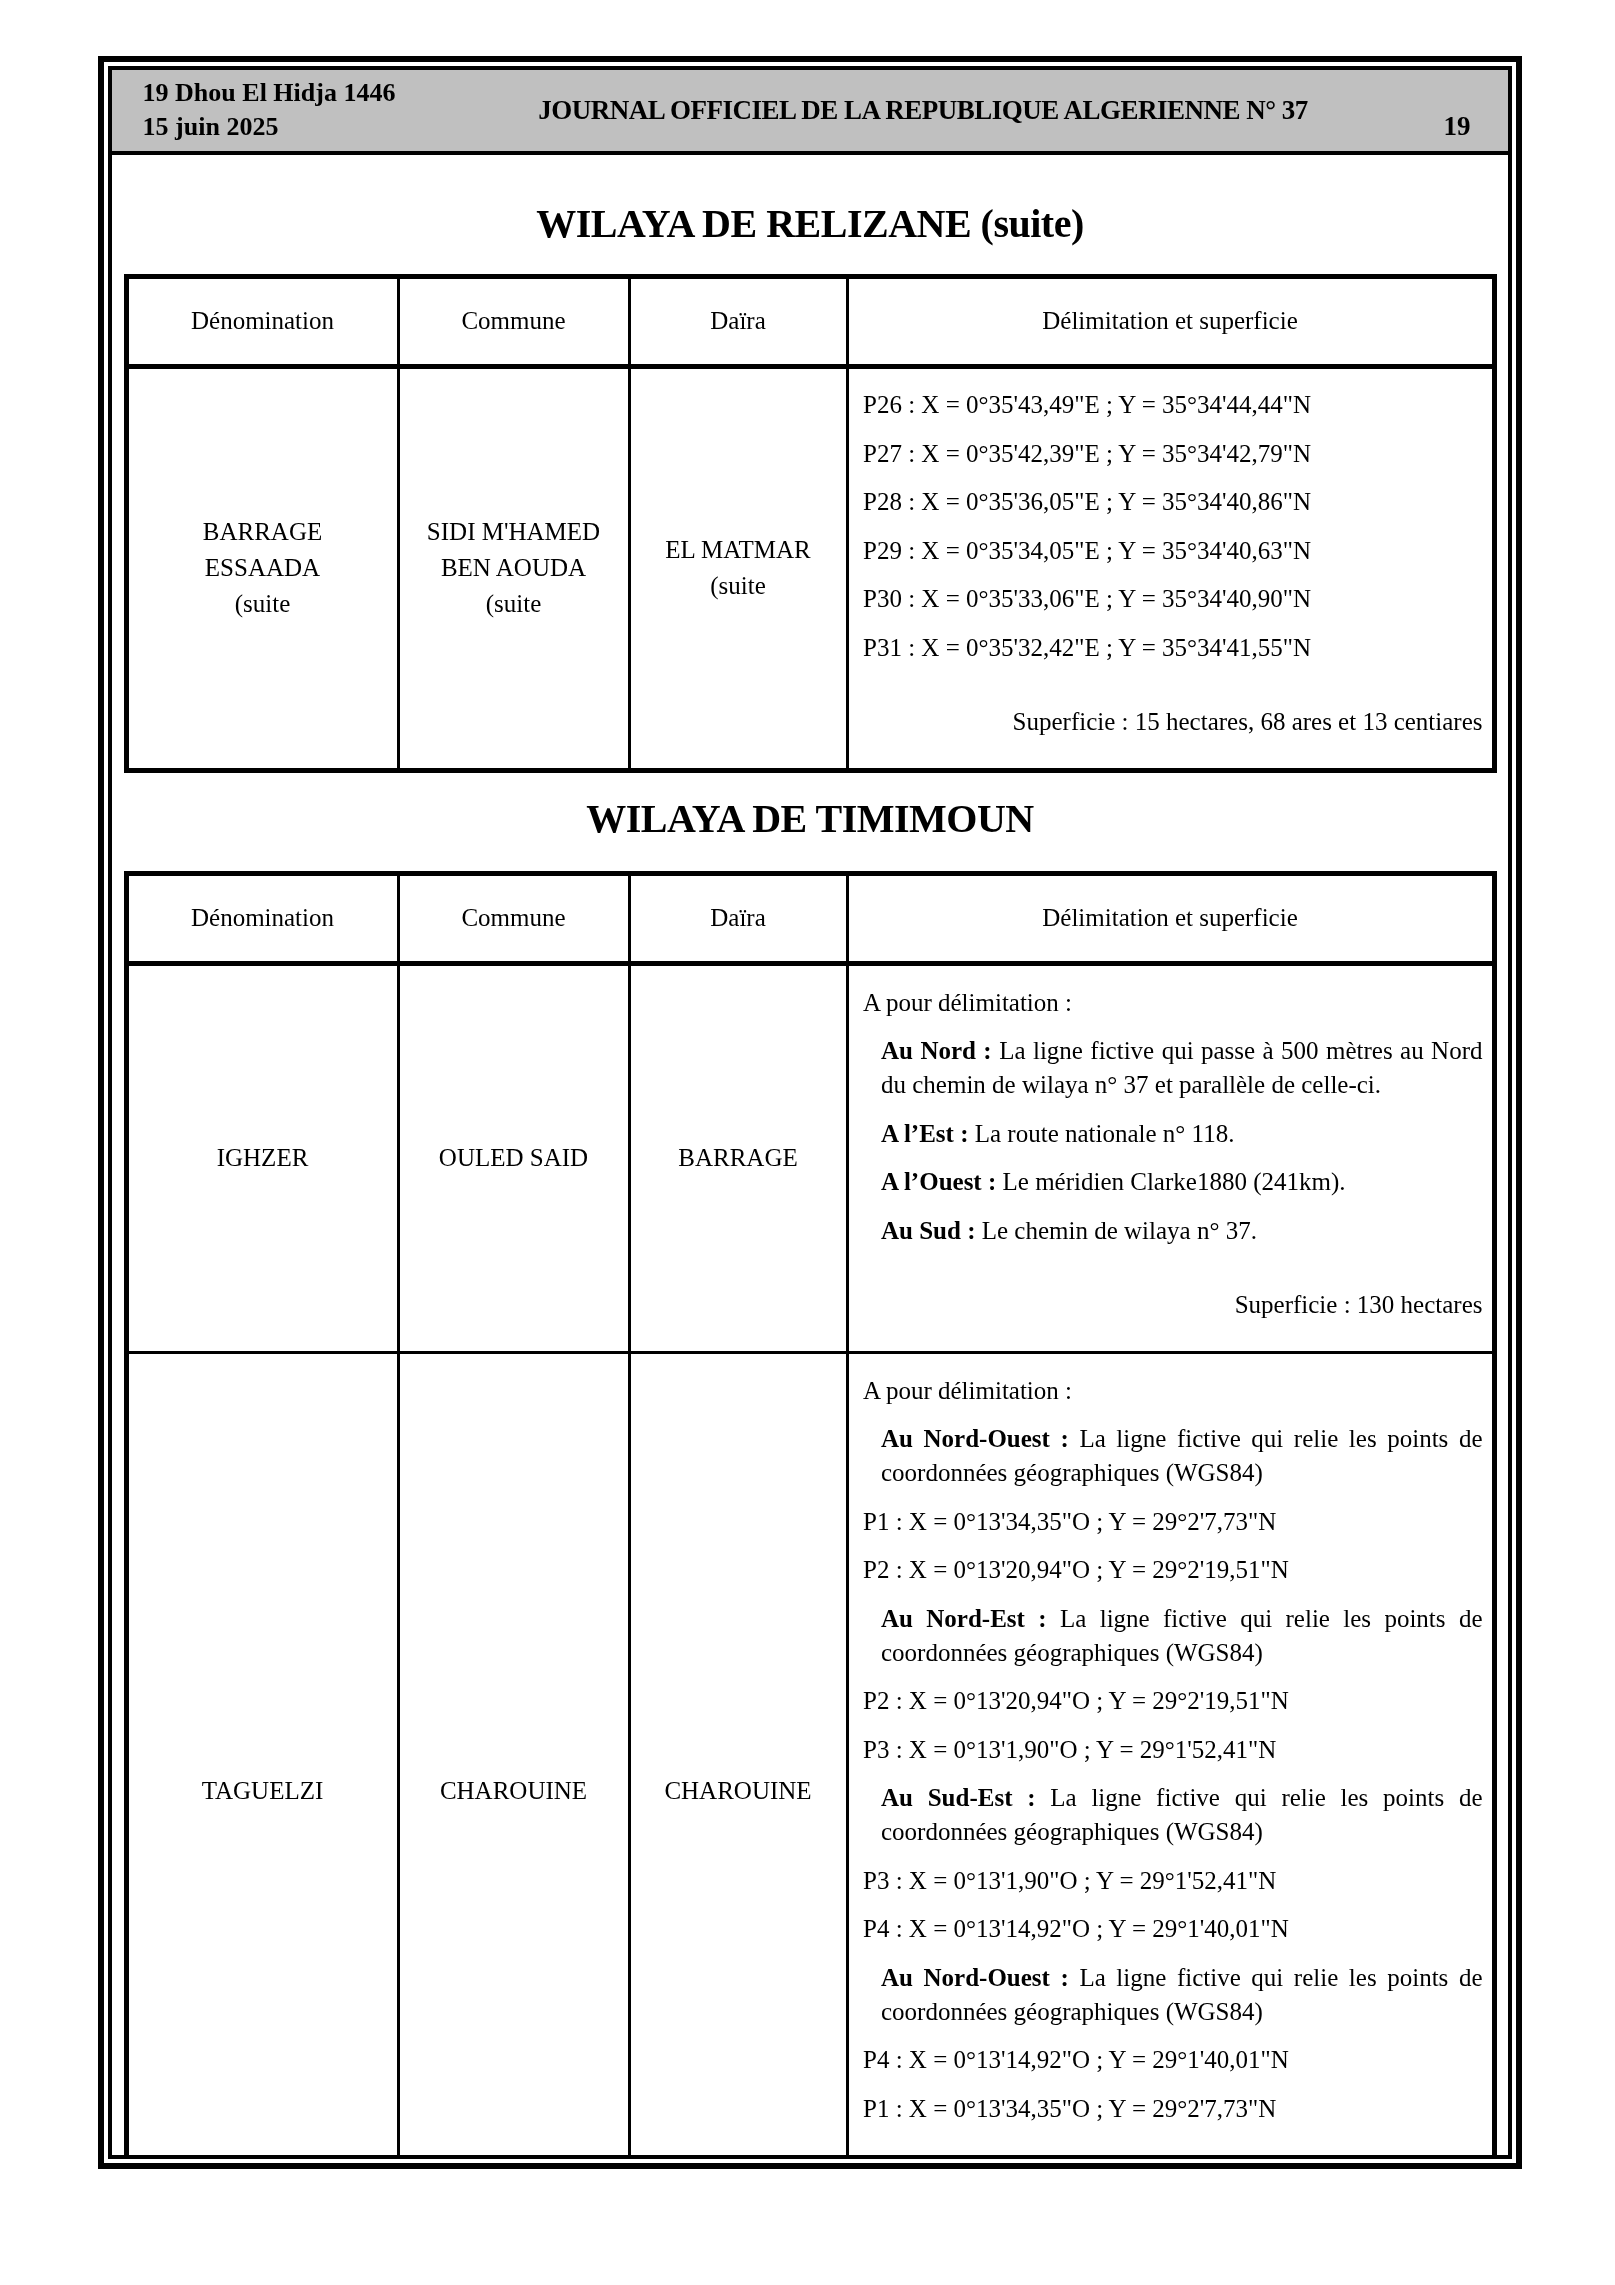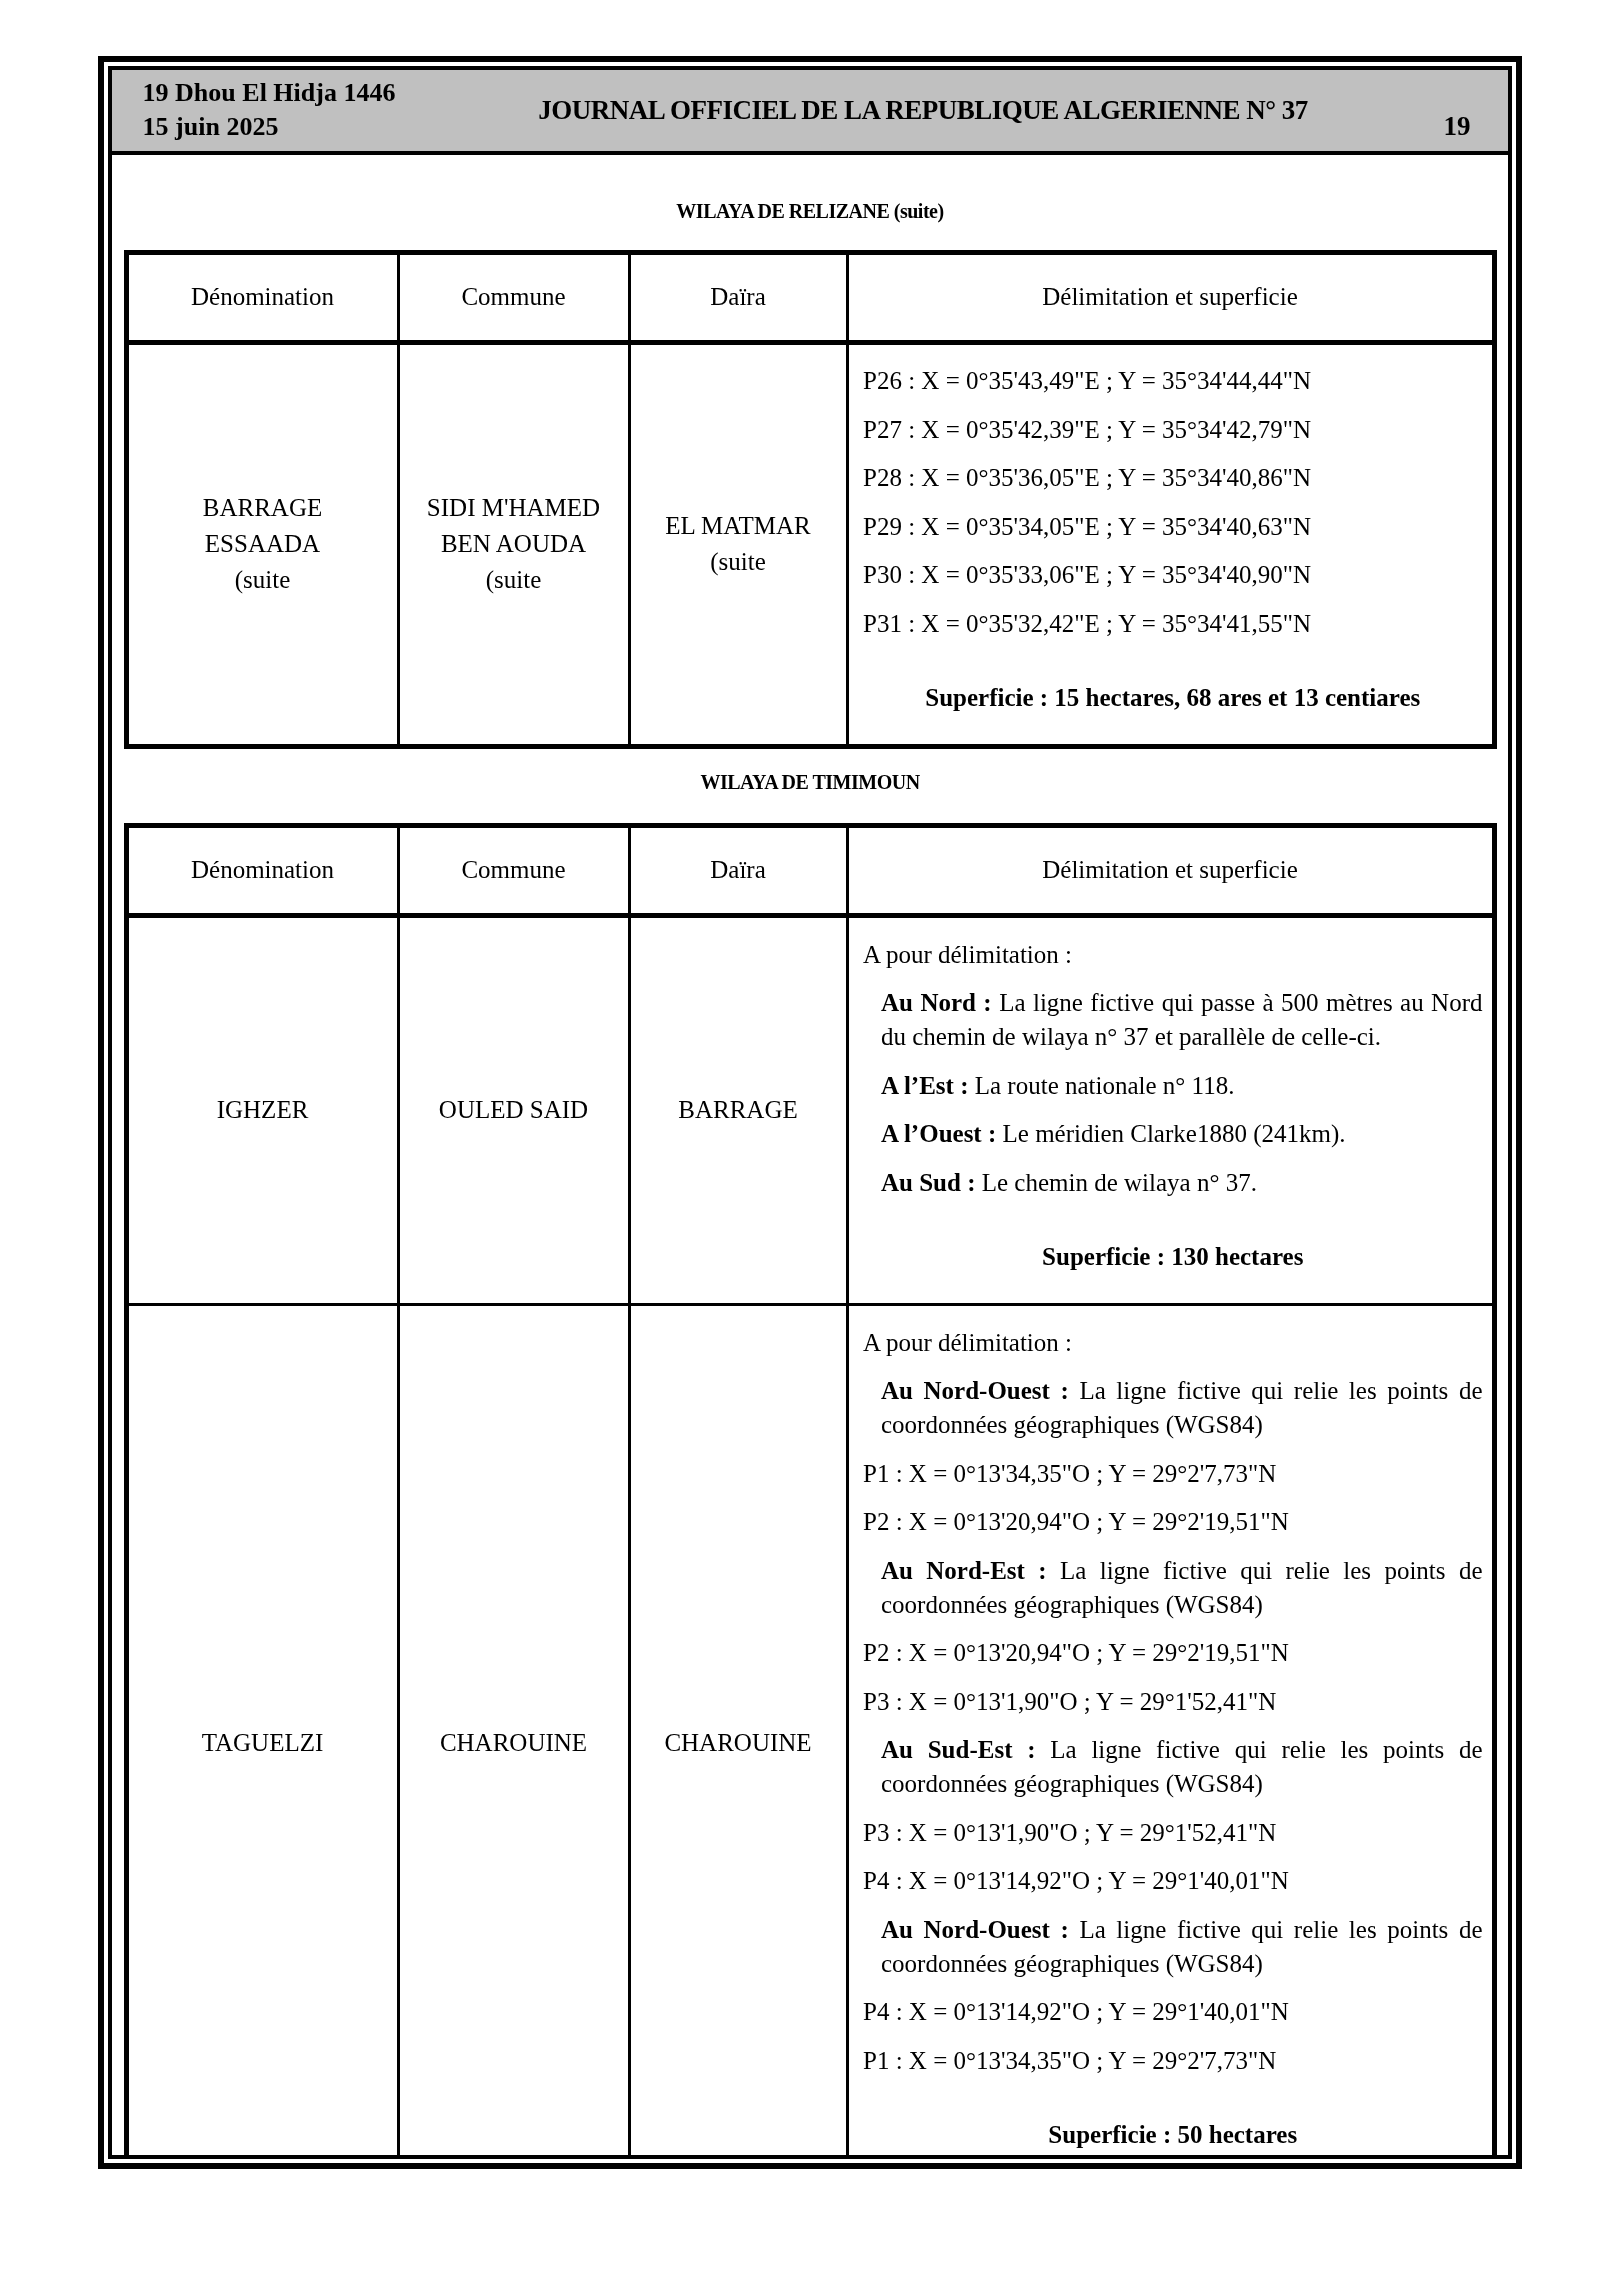--- a/index.html
+++ b/index.html
@@ -34,21 +34,21 @@
     font-weight: bold;
   }
   .band-left  { width: 312px; padding-left: 31px; font-size: 26px; line-height: 34px; }
   .band-center{ flex: 1; text-align: center; font-size: 27px; letter-spacing: -0.5px; }
   .band-right { width: 86px; padding-right: 38px; text-align: right; font-size: 27px; margin-top: 32px; }
   .content { flex: 1; padding-top: 45px; }
 
   .section-title {
     text-align: center;
     font-weight: bold;
-    font-size: 20px;
+    font-size: 40px;
     letter-spacing: -0.5px;
     margin: 0 0 27px 0;
   }
   .section-title.second { margin: 22px 0 29px 0; }
 
   table {
     width: 1368px;
     margin: 0 auto;
     border-collapse: collapse;
     table-layout: fixed;
@@ -79,22 +79,22 @@
   td.delim {
     vertical-align: top;
     padding: 5.4px 9px 14.5px 14.5px;
   }
   td.delim p { margin: 14.5px 0; line-height: 34px; }
   .intro { }
   .para  { padding-left: 18px; text-align: justify; }
   .plabel{ font-weight: bold; }
   .coord { }
   .superficie {
-    text-align: center;
-    font-weight: bold;
+    text-align: right;
+    font-weight: normal;
     margin-top: 40px !important;
   }
 </style>
 </head>
 <body>
 
 <div class="frame">
   <div class="frame-inner">
 
     <div class="band">

